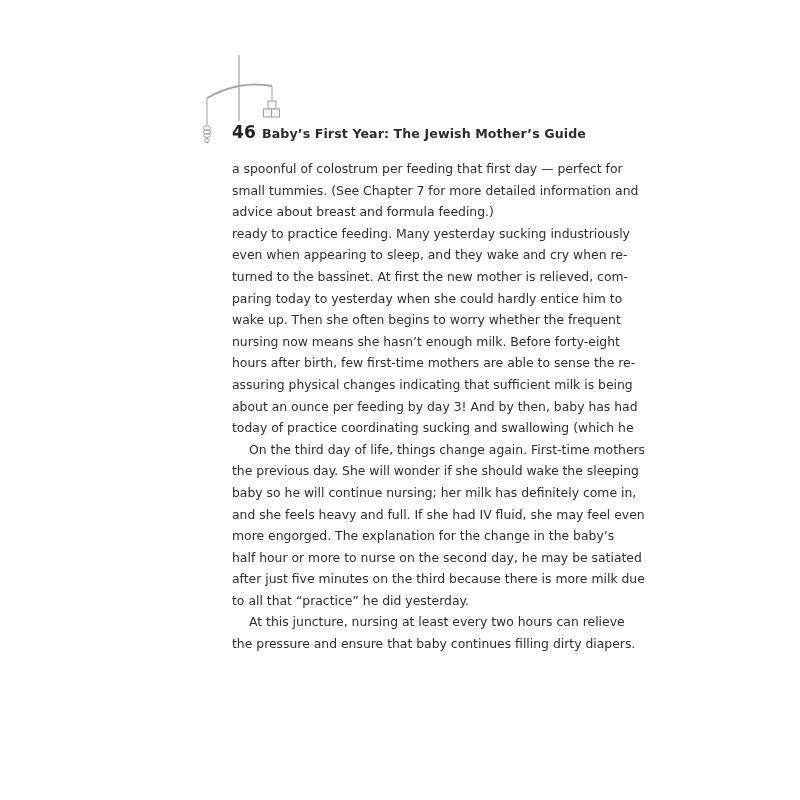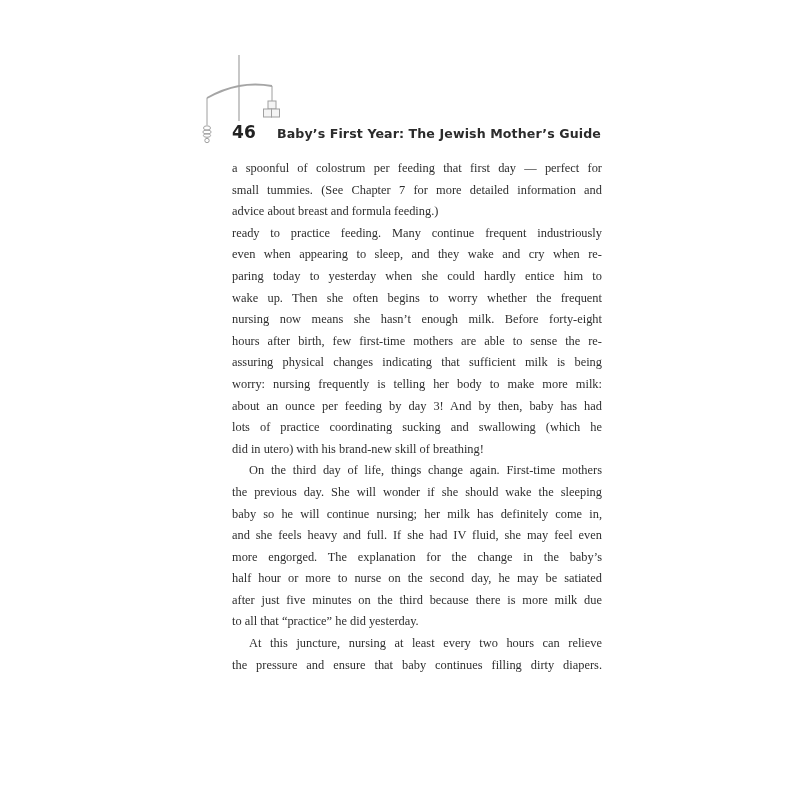--- a/index.html
+++ b/index.html
@@ -22,21 +22,21 @@
       width: 110px;
       height: 95px;
     }
     .running-head {
       position: absolute;
       left: 232px;
       top: 114px;
       white-space: nowrap;
       display: flex;
       align-items: baseline;
-      gap: 21px;
+      gap: 6px;
     }
     .page-number {
       font-family: "DejaVu Sans", sans-serif;
       font-weight: bold;
       font-size: 17px;
       color: #222;
       letter-spacing: 0.2px;
     }
     .book-title {
       font-family: "DejaVu Sans", sans-serif;
@@ -54,21 +54,20 @@
       font-family: "DejaVu Sans", sans-serif;
       font-size: 12.4px;
       line-height: 21.6px;
       color: #2e2e2e;
     }
     .body-text p {
       margin: 0;
       text-align: justify;
       text-align-last: left;
       hyphens: manual;
-      font-family: Liberation Serif, serif;
     }
     .line {
       display: block;
       text-align: justify;
       text-align-last: justify;
       white-space: nowrap;
       overflow: visible;
     }
     .line.last {
       text-align-last: left;
@@ -108,31 +107,30 @@
     <span class="book-title">Baby’s First Year: The Jewish Mother’s Guide</span>
   </div>
 
   <div class="body-text">
     <p>
       <span class="line">a spoonful of colostrum per feeding that first day — perfect for</span>
       <span class="line">small tummies. (See Chapter 7 for more detailed information and</span>
       <span class="line last">advice about breast and formula feeding.)</span>
     </p>
     <p>
-      <span class="line">ready to practice feeding. Many continue frequent industriously</span>
+      <span class="line">ready to practice feeding. Many yesterday sucking industriously</span>
       <span class="line">even when appearing to sleep, and they wake and cry when re-</span>
+      <span class="line">turned to the bassinet. At first the new mother is relieved, com-</span>
       <span class="line">paring today to yesterday when she could hardly entice him to</span>
       <span class="line">wake up. Then she often begins to worry whether the frequent</span>
       <span class="line">nursing now means she hasn’t enough milk. Before forty-eight</span>
       <span class="line">hours after birth, few first-time mothers are able to sense the re-</span>
       <span class="line">assuring physical changes indicating that sufficient milk is being</span>
-      <span class="line">worry: nursing frequently is telling her body to make more milk:</span>
       <span class="line">about an ounce per feeding by day 3! And by then, baby has had</span>
-      <span class="line">lots of practice coordinating sucking and swallowing (which he</span>
-      <span class="line last">did in utero) with his brand-new skill of breathing!</span>
+      <span class="line">today of practice coordinating sucking and swallowing (which he</span>
     </p>
     <p>
       <span class="line" style="padding-left:17px">On the third day of life, things change again. First-time mothers</span>
       <span class="line">the previous day. She will wonder if she should wake the sleeping</span>
       <span class="line">baby so he will continue nursing; her milk has definitely come in,</span>
       <span class="line">and she feels heavy and full. If she had IV fluid, she may feel even</span>
       <span class="line">more engorged. The explanation for the change in the baby’s</span>
       <span class="line">half hour or more to nurse on the second day, he may be satiated</span>
       <span class="line">after just five minutes on the third because there is more milk due</span>
       <span class="line last">to all that “practice” he did yesterday.</span>

